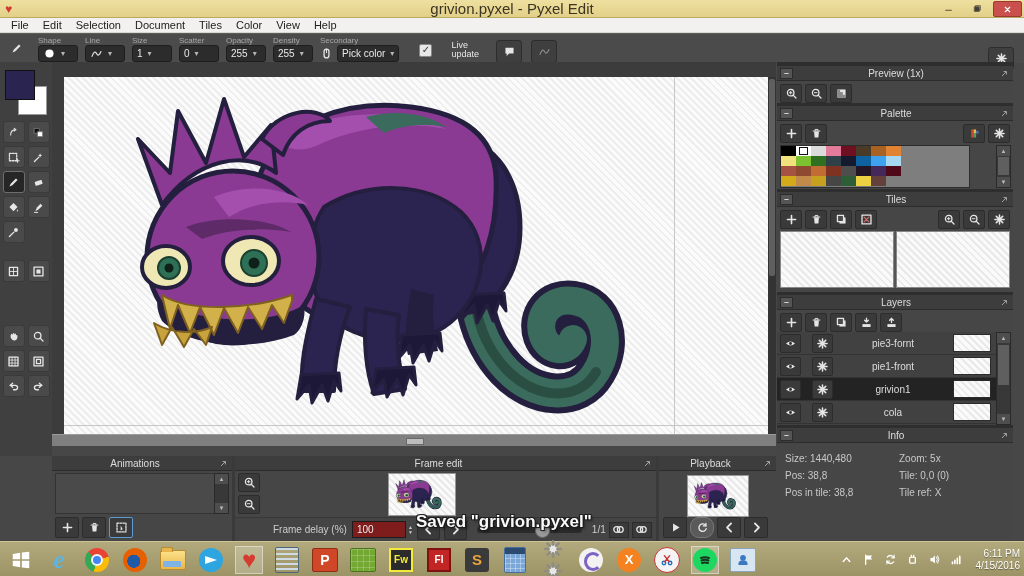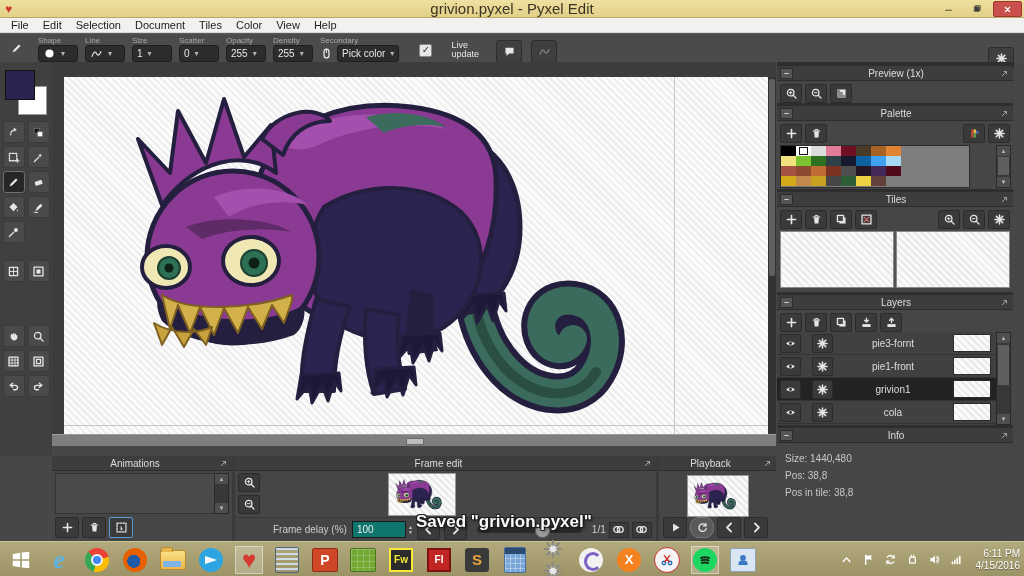--- a/index.html
+++ b/index.html
@@ -122,21 +122,21 @@
   #anim-btns .tbtn{width:22px;height:19px;}
   .tbtn.hl{border:1px solid #5b9bd5;}
   #panel-frame{left:183px;width:421px;}
   #fe-zoomcol{position:absolute;left:3px;top:17px;display:flex;flex-direction:column;gap:3px;}
   .frame-thumb{position:absolute;border:1px solid #999;
     background:repeating-linear-gradient(45deg,#e9e9e9 0px,#e9e9e9 2px,#fafafa 2px,#fafafa 5px);}
   #fe-thumb{left:153px;top:17px;width:66px;height:41px;}
   #fe-bar{position:absolute;left:0;right:0;bottom:0;height:24px;background:#444;border-top:1px solid #383838;
     display:flex;align-items:center;padding-left:38px;box-sizing:border-box;}
   #fe-label{font-size:10px;color:#ccc;}
-  #fe-input{width:44px;height:15px;background:#0f766e;border:1px solid #1c1c1c;color:#eee;font-size:10px;
+  #fe-input{width:44px;height:15px;background:#7f1d1d;border:1px solid #1c1c1c;color:#eee;font-size:10px;
     display:flex;align-items:center;padding:0 4px;margin-left:5px;}
   #fe-stepper{display:flex;flex-direction:column;font-size:5px;color:#ccc;line-height:5px;margin-left:2px;}
   .navbtn{width:21px;height:18px;background:#3a3a3a;border:1px solid #2c2c2c;border-radius:2px;
     display:flex;align-items:center;justify-content:center;margin-left:4px;}
   #fe-slider{position:relative;width:105px;height:7px;background:#2b2b2b;border-radius:4px;margin-left:10px;}
   #fe-slider .knob{position:absolute;left:55%;top:-3px;width:13px;height:13px;border-radius:50%;background:#9a9a9a;border:1px solid #666;}
   #fe-counter{font-size:10px;color:#ccc;margin-left:10px;}
   .onionbtn{width:18px;height:14px;background:#3a3a3a;border:1px solid #2c2c2c;margin-left:3px;
     display:flex;align-items:center;justify-content:center;}
   #panel-play{left:607px;width:117px;}
@@ -816,20 +816,25 @@
             <svg class="ic" viewBox="0 0 16 16">
               <path d="M4 12 L10.5 5.5 M7 4.5 h4.5 V9" stroke-width="1.4"></path>
             </svg>
           </span>
       </div>
       <div class="info-col" id="info-left">
           <div>Size: 1440,480</div>
           <div>Pos: 38,8</div>
           <div>Pos in tile: 38,8</div>
         </div>
+      <div class="info-col" id="info-right">
+          <div>Zoom: 5x</div>
+          <div>Tile: 0,0 (0)</div>
+          <div>Tile ref: X</div>
+        </div>
     </div>
   </div>
 
   <div id="bottomdock">
 
     <div class="bpanel" id="panel-anim">
       <div class="phead">
         <span class="ptitle">Animations</span>
         <span class="ppin">
             <svg class="ic" viewBox="0 0 16 16">

